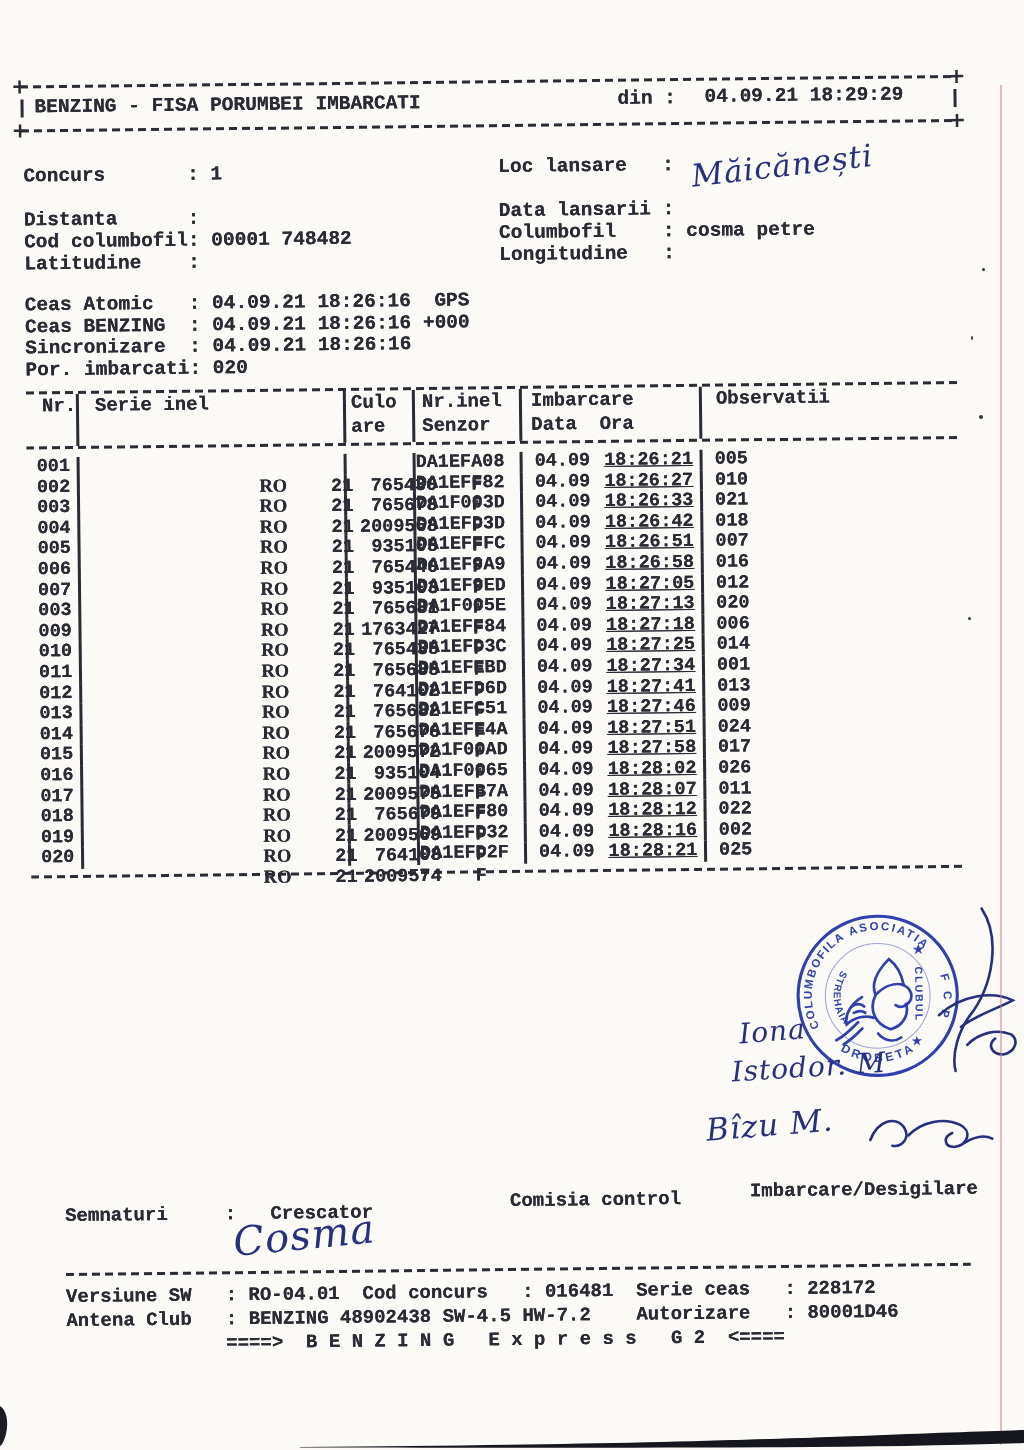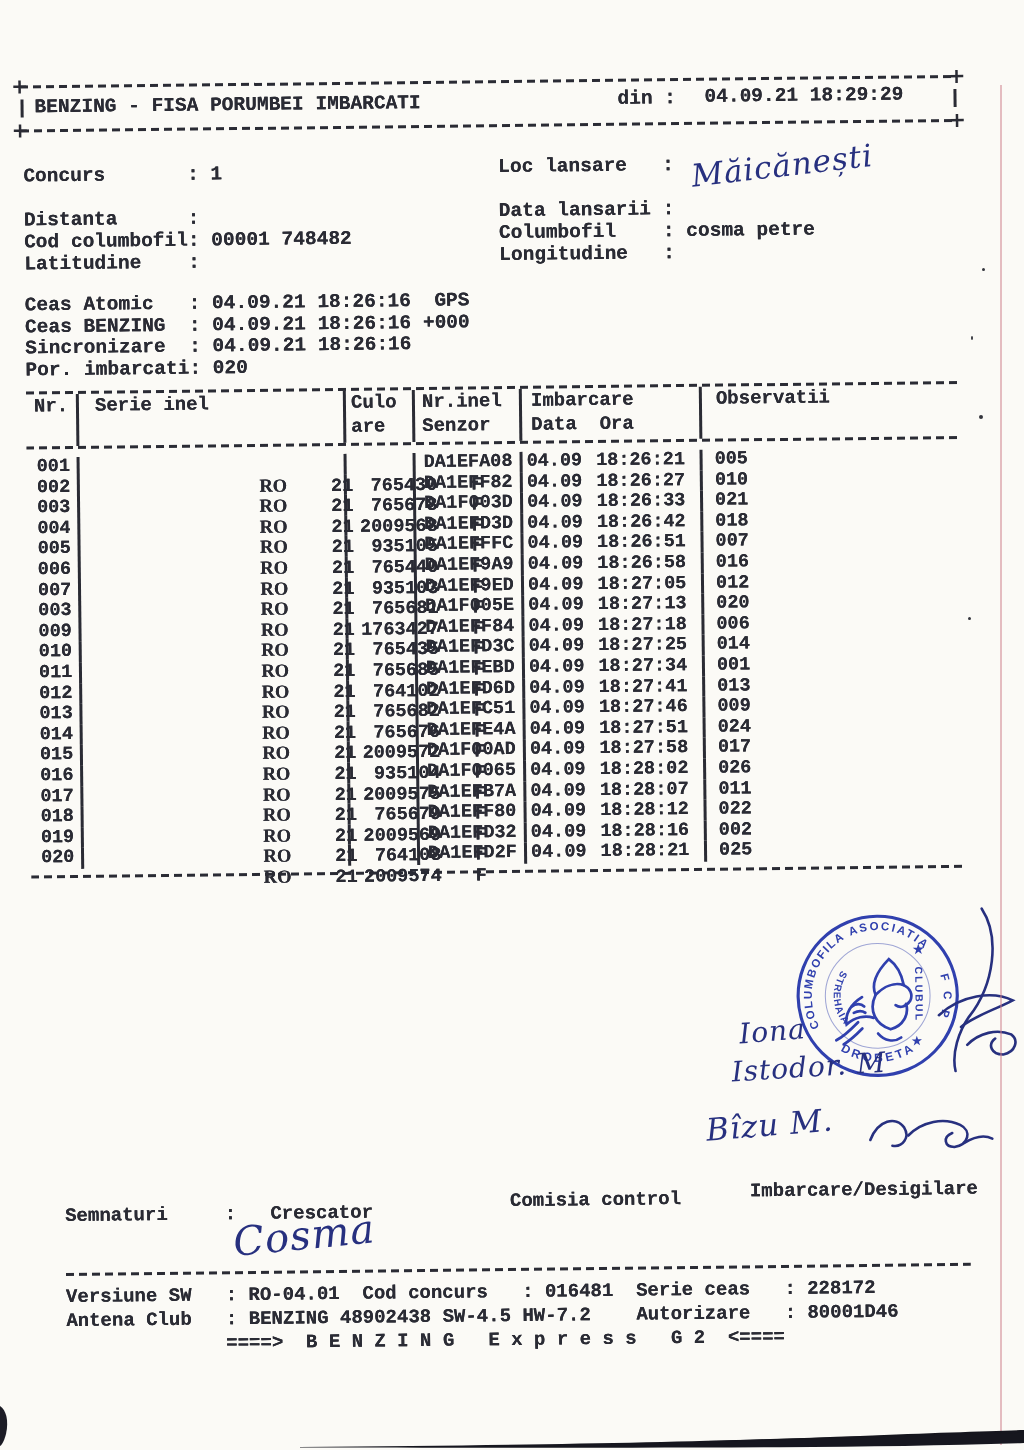--- a/index.html
+++ b/index.html
@@ -39,36 +39,36 @@
   .thead{display:flex;height:52px;margin-top:0;}
   .thead{font-size:19px;}
   .thead .hcell div{white-space:pre;line-height:24px;}
   .c{display:block;}
   .col-nr{width:50px;flex:none;}
   .col-serie{width:267px;flex:none;border-left:3px solid var(--ink);}
   .col-culo{width:69px;flex:none;border-left:3px solid var(--ink);}
   .col-senzor{width:107px;flex:none;border-left:3px solid var(--ink);}
   .col-imb{width:180px;flex:none;border-left:3px solid var(--ink);}
   .col-obs{flex:1;border-left:3px solid var(--ink);}
-  .thead .col-nr div{padding-left:8px;}
+  .thead .col-nr div{padding-left:8px;margin-left:8px;}
   .thead .col-serie div{padding-left:16px;}
   .thead .col-culo div{padding-left:5px;}
   .thead .col-senzor div{padding-left:7px;}
   .thead .col-imb div{padding-left:9px;}
   .thead .col-obs div{padding-left:14px;}
   .tbody{margin-top:8px;margin-bottom:6px;}
   .trow{display:flex;height:20.6px;font-size:18.5px;line-height:20.6px;white-space:pre;}
   .trow .col-nr{padding-left:10px;}
   .co{display:inline-block;margin-left:24px;font-family:Liberation Serif, serif;}
   .yr{display:inline-block;margin-left:44px;}
   .ring{display:inline-block;width:84px;text-align:right;}
   .sex{display:inline-block;margin-left:34px;}
-  .senz{padding-left:8px;}
-  .date{display:inline-block;margin-left:4px;}
-  .time{display:inline-block;margin-left:14px;}
+  .senz{}
+  .date{display:inline-block;margin-left:12px;}
+  .time{display:inline-block;margin-left:14px;text-decoration:underline;}
   .obsv{padding-left:12px;}
   
   .sigrow{font-size:19px;}
   .footer-rule{position:absolute;left:60px;top:1268px;width:905px;}
   .footer{left:60px;top:1280px;}
   .footer .mline{height:24px;line-height:24px;font-size:19px;}
   
   .hand{position:absolute;font-family:"DejaVu Serif",serif;font-style:italic;color:var(--handwriting);
         letter-spacing:1px;transform-origin:left center;}
   

